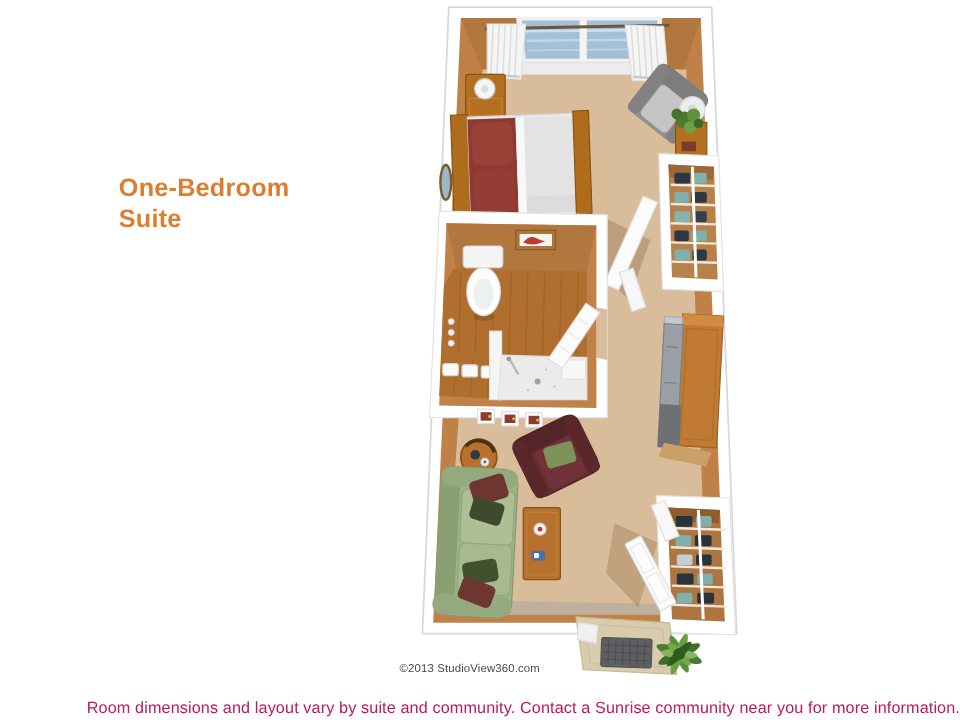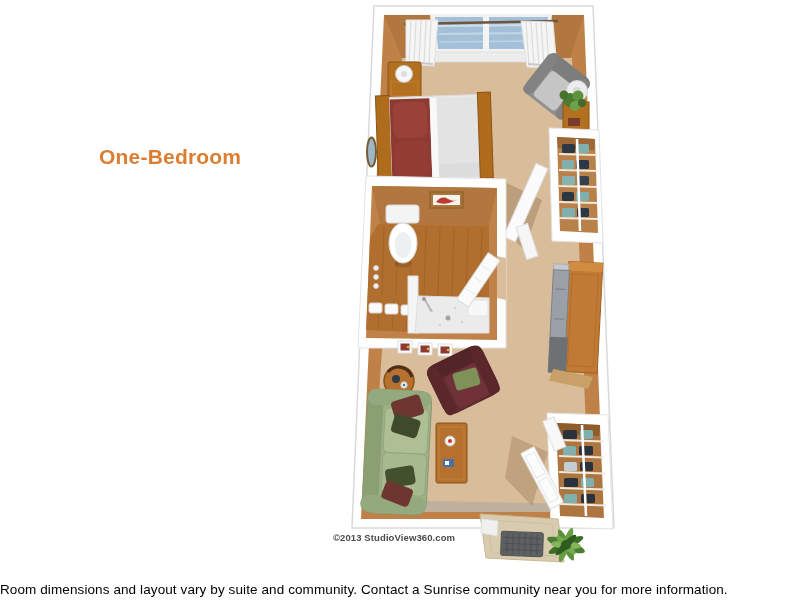--- a/index.html
+++ b/index.html
@@ -1,24 +1,24 @@
 <!DOCTYPE html>
 <html><head>
 <meta charset="utf-8">
 <style>
   html,body{margin:0;padding:0;background:#fff;}
   .stage{position:relative;width:800px;height:606px;background:#ffffff;overflow:hidden;
          font-family:"Liberation Sans",sans-serif;border-radius:17px;}
   .plan-svg{position:absolute;left:0;top:0;width:800px;height:606px;}
   .title{position:absolute;left:99px;top:144px;font-size:21px;font-weight:bold;
          color:#dd7d2f;line-height:26px;letter-spacing:.2px;}
-  .credit{position:absolute;left:333px;top:532px;font-size:9.5px;font-weight:bold;
+  .credit{position:absolute;left:333px;top:552px;font-size:9.5px;font-weight:normal;
           color:#4a4a4a;letter-spacing:.1px;}
-  .caption{position:absolute;left:0;top:582px;width:800px;text-align:left;
-           font-size:13.5px;color:#000000;letter-spacing:.1px;}
+  .caption{position:absolute;left:0;top:582px;width:800px;text-align:right;
+           font-size:13.5px;color:#be185d;letter-spacing:.1px;}
 </style>
 </head>
 <body>
 
 <div class="stage">
 
   <svg class="plan-svg" viewBox="0 0 800 606">
 
     <g>
       <polygon points="374,6 593,6 614,528 352,528" fill="#ffffff" stroke="#d9d9d9" stroke-width="1.5"></polygon>
@@ -311,19 +311,20 @@
         <ellipse cx="566" cy="545" rx="15" ry="4" fill="#86b65c" transform="rotate(5 566 545)"></ellipse>
         <ellipse cx="566" cy="545" rx="14" ry="3.5" fill="#2f5d20" transform="rotate(-45 566 545)"></ellipse>
         <ellipse cx="566" cy="545" rx="13" ry="3.5" fill="#76a94e" transform="rotate(45 566 545)"></ellipse>
         <circle cx="566" cy="545" r="5" fill="#2f5d20"></circle>
       </g>
     </g>
   </svg>
 
   <div class="title">
     <div>One-Bedroom</div>
+    <div>Suite</div>
   </div>
 
   <div class="credit">©2013 StudioView360.com</div>
 
   <div class="caption">Room dimensions and layout vary by suite and community. Contact a Sunrise community near you for more information.</div>
 
 </div>
 
 </body></html>

